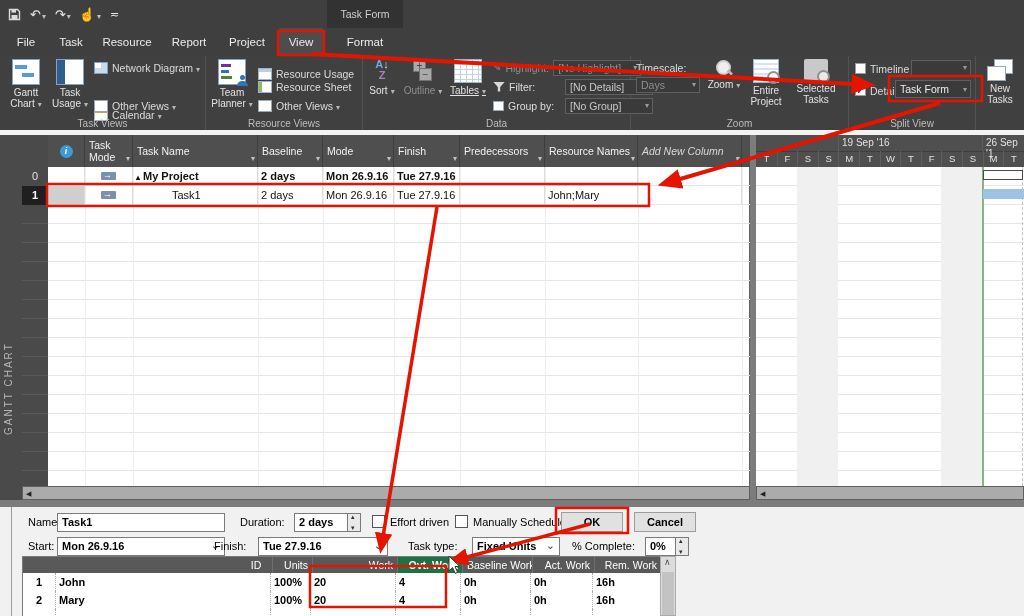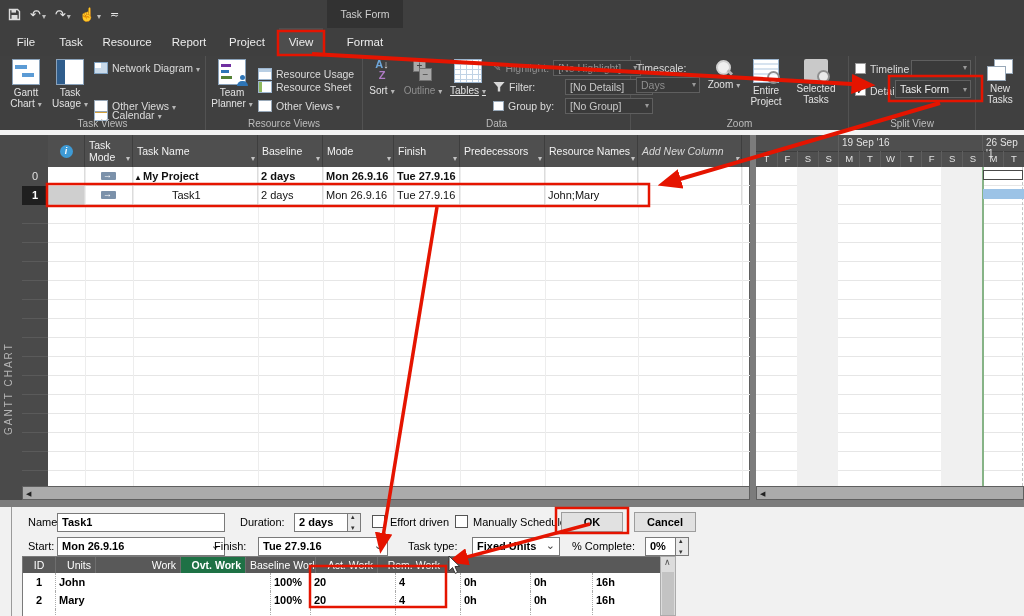--- a/index.html
+++ b/index.html
@@ -113,21 +113,21 @@
        font-weight:bold;color:#000;padding:1px 4px;height:19px;line-height:15px;overflow:hidden;white-space:nowrap;}
   .fcombo::after{content:"⌄";position:absolute;right:4px;top:0px;color:#444;font-weight:normal;}
   .spin{position:absolute;box-sizing:border-box;width:14px;height:19px;border:1px solid #7a7a7a;background:#e9e9e9;}
   .spin::before{content:"▴";position:absolute;left:3px;top:-1px;font-size:7px;color:#333;}
   .spin::after{content:"▾";position:absolute;left:3px;bottom:-1px;font-size:7px;color:#333;}
   .fchk{position:absolute;width:13px;height:13px;background:#fff;border:1px solid #555;box-sizing:border-box;}
   .fbtn{position:absolute;box-sizing:border-box;height:20px;background:#e1e1e1;border:1px solid #9d9d9d;
         font-size:11px;font-weight:bold;color:#000;text-align:center;line-height:18px;}
   
   .rgrid{position:absolute;left:22px;top:49px;width:638px;border:1px solid #7a7a7a;border-bottom:none;background:#fff;}
-  .rghead{display:flex;height:16px;background:#595959;}
+  .rghead{display:flex;height:16px;background:#595959;justify-content:flex-end;}
   .rgh{box-sizing:border-box;border-right:1px solid #6e6e6e;color:#fff;font-size:10.5px;line-height:16px;
        padding:0 4px;overflow:hidden;white-space:nowrap;}
   .rgrow{display:flex;height:18px;}
   .rgc{box-sizing:border-box;border-right:1px dotted #ababab;font-size:11px;font-weight:bold;color:#000;
        line-height:18px;padding:0 3px;overflow:hidden;white-space:nowrap;}
   .rscroll{position:absolute;left:660px;top:49px;width:16px;height:60px;background:#dcdcdc;border:1px solid #ababab;box-sizing:border-box;}
   .rscroll::before{content:"∧";position:absolute;left:3px;top:0px;font-size:9px;color:#555;}
   .rscroll .thumb{position:absolute;left:1px;top:15px;width:12px;height:43px;background:#c3c3c3;}
   
   #anno{left:0;top:0;width:1024px;height:616px;pointer-events:none;z-index:60;}

